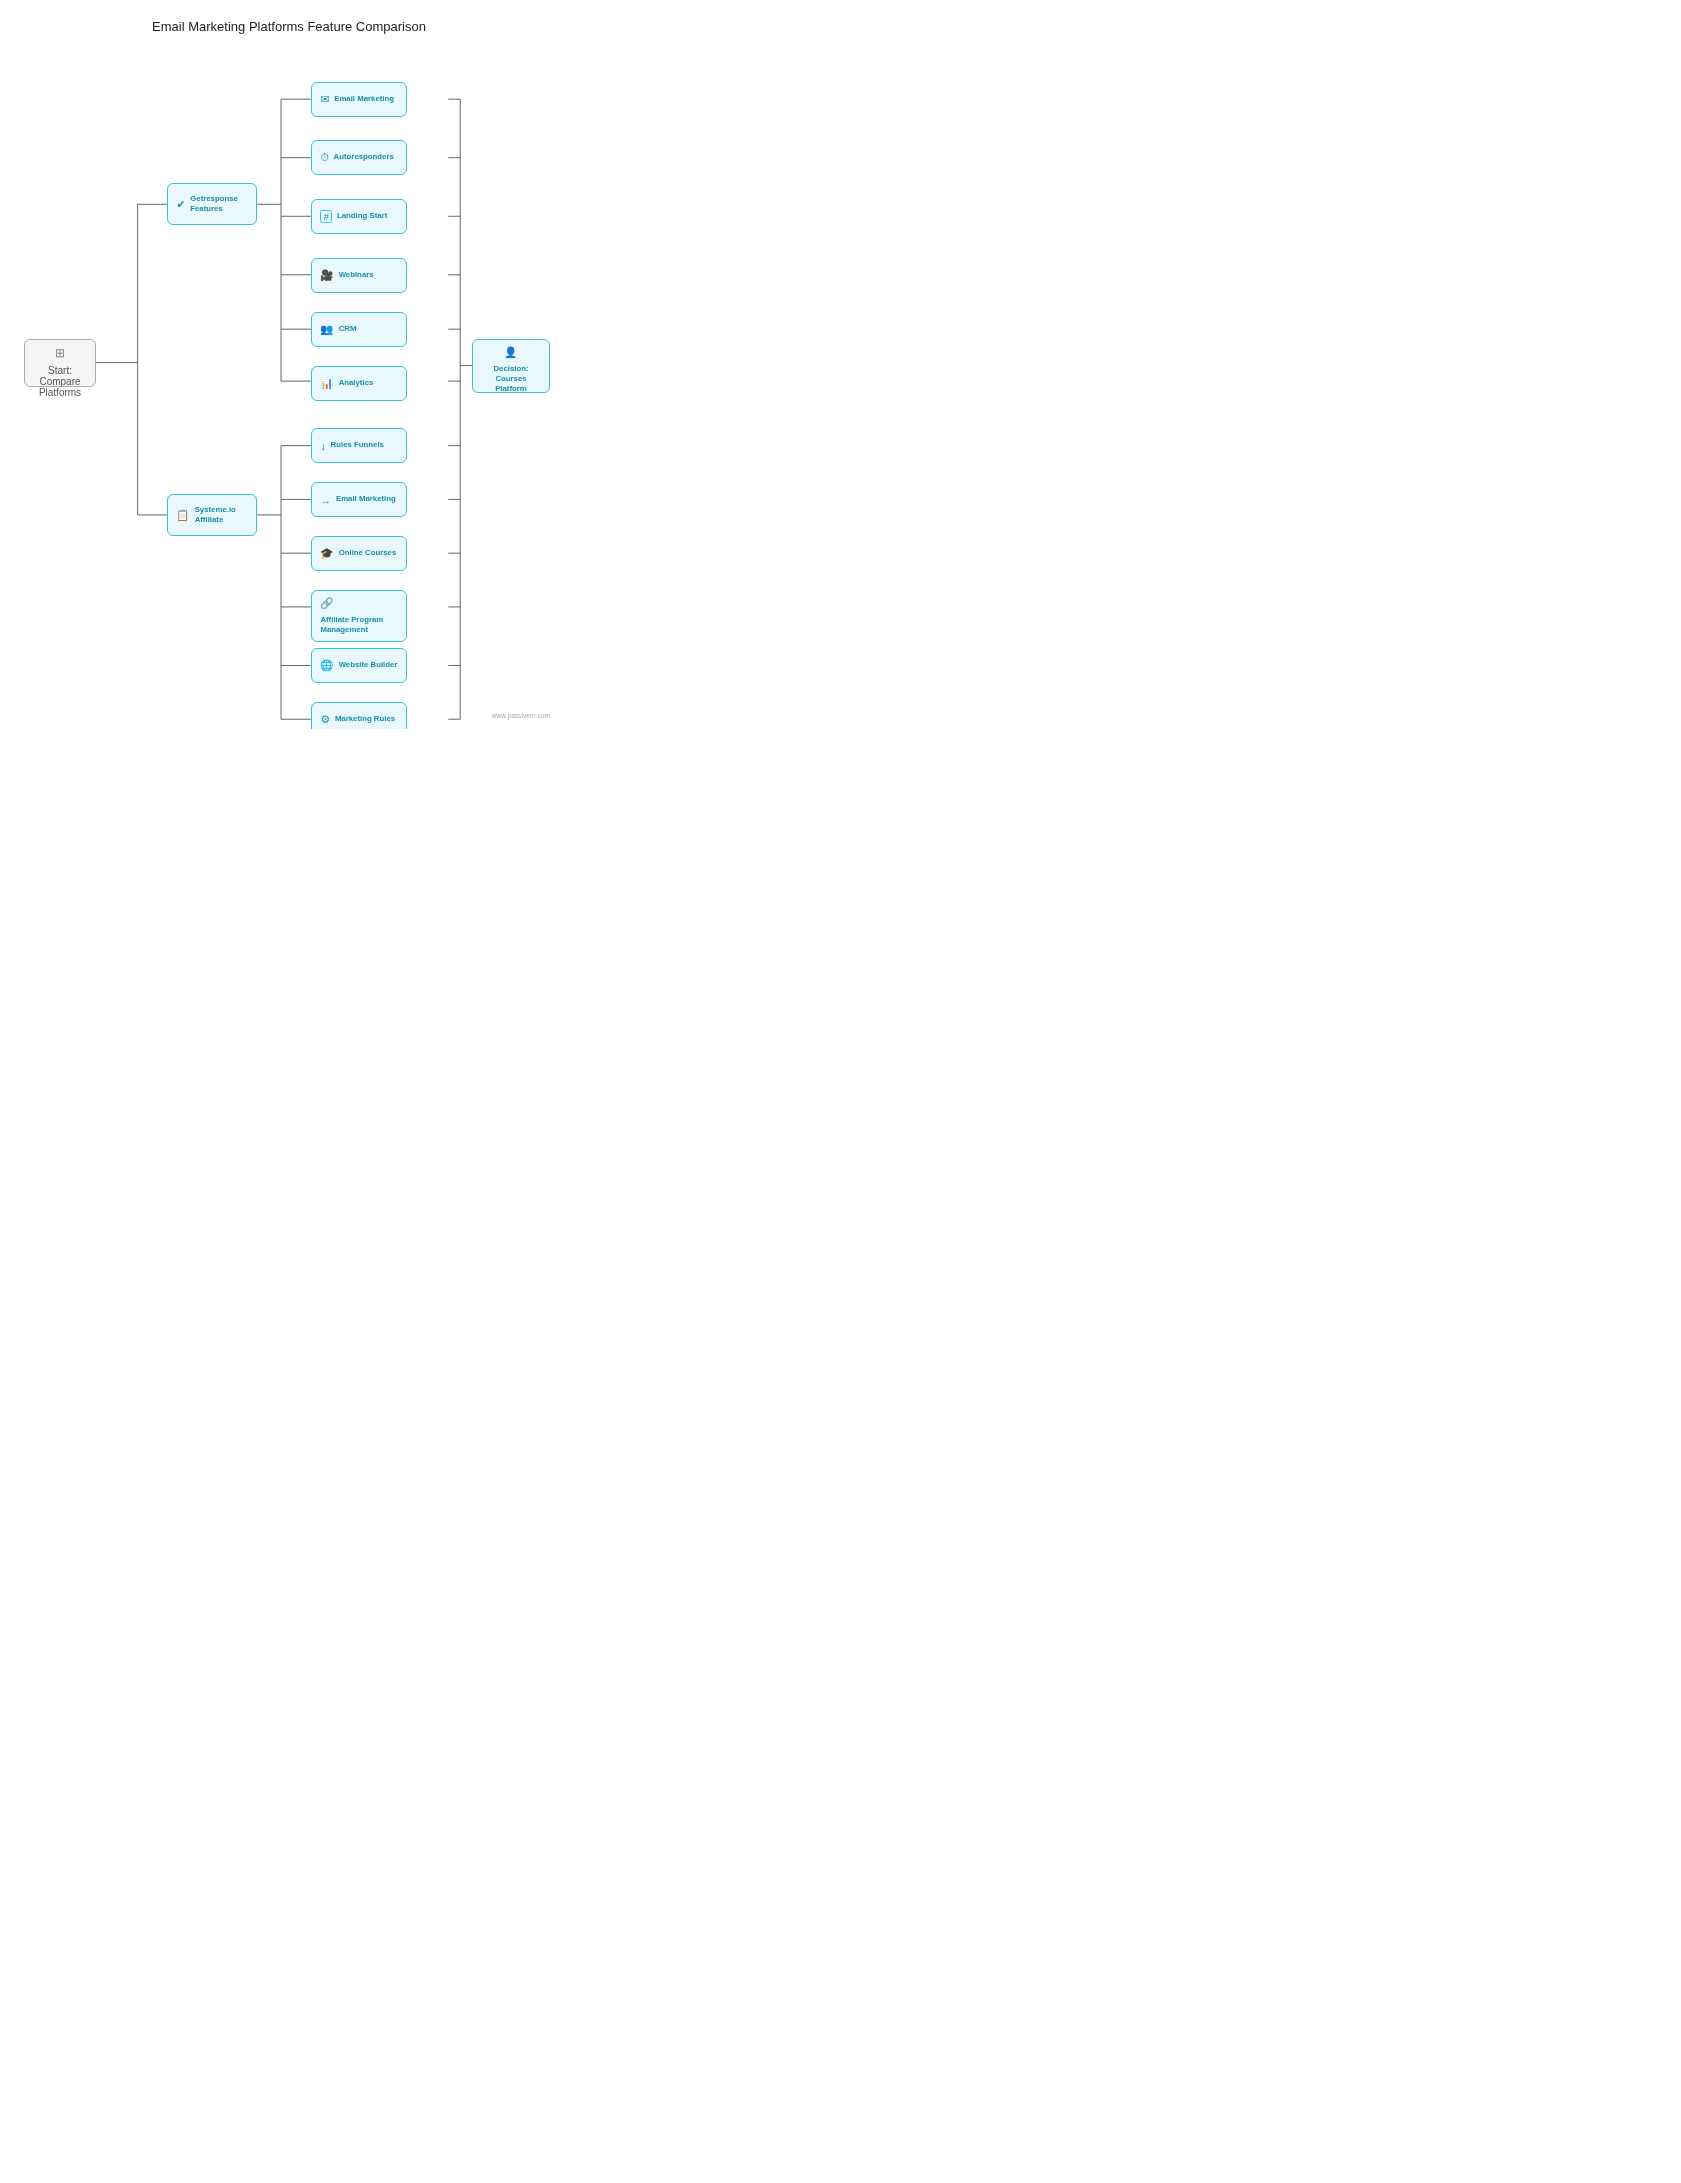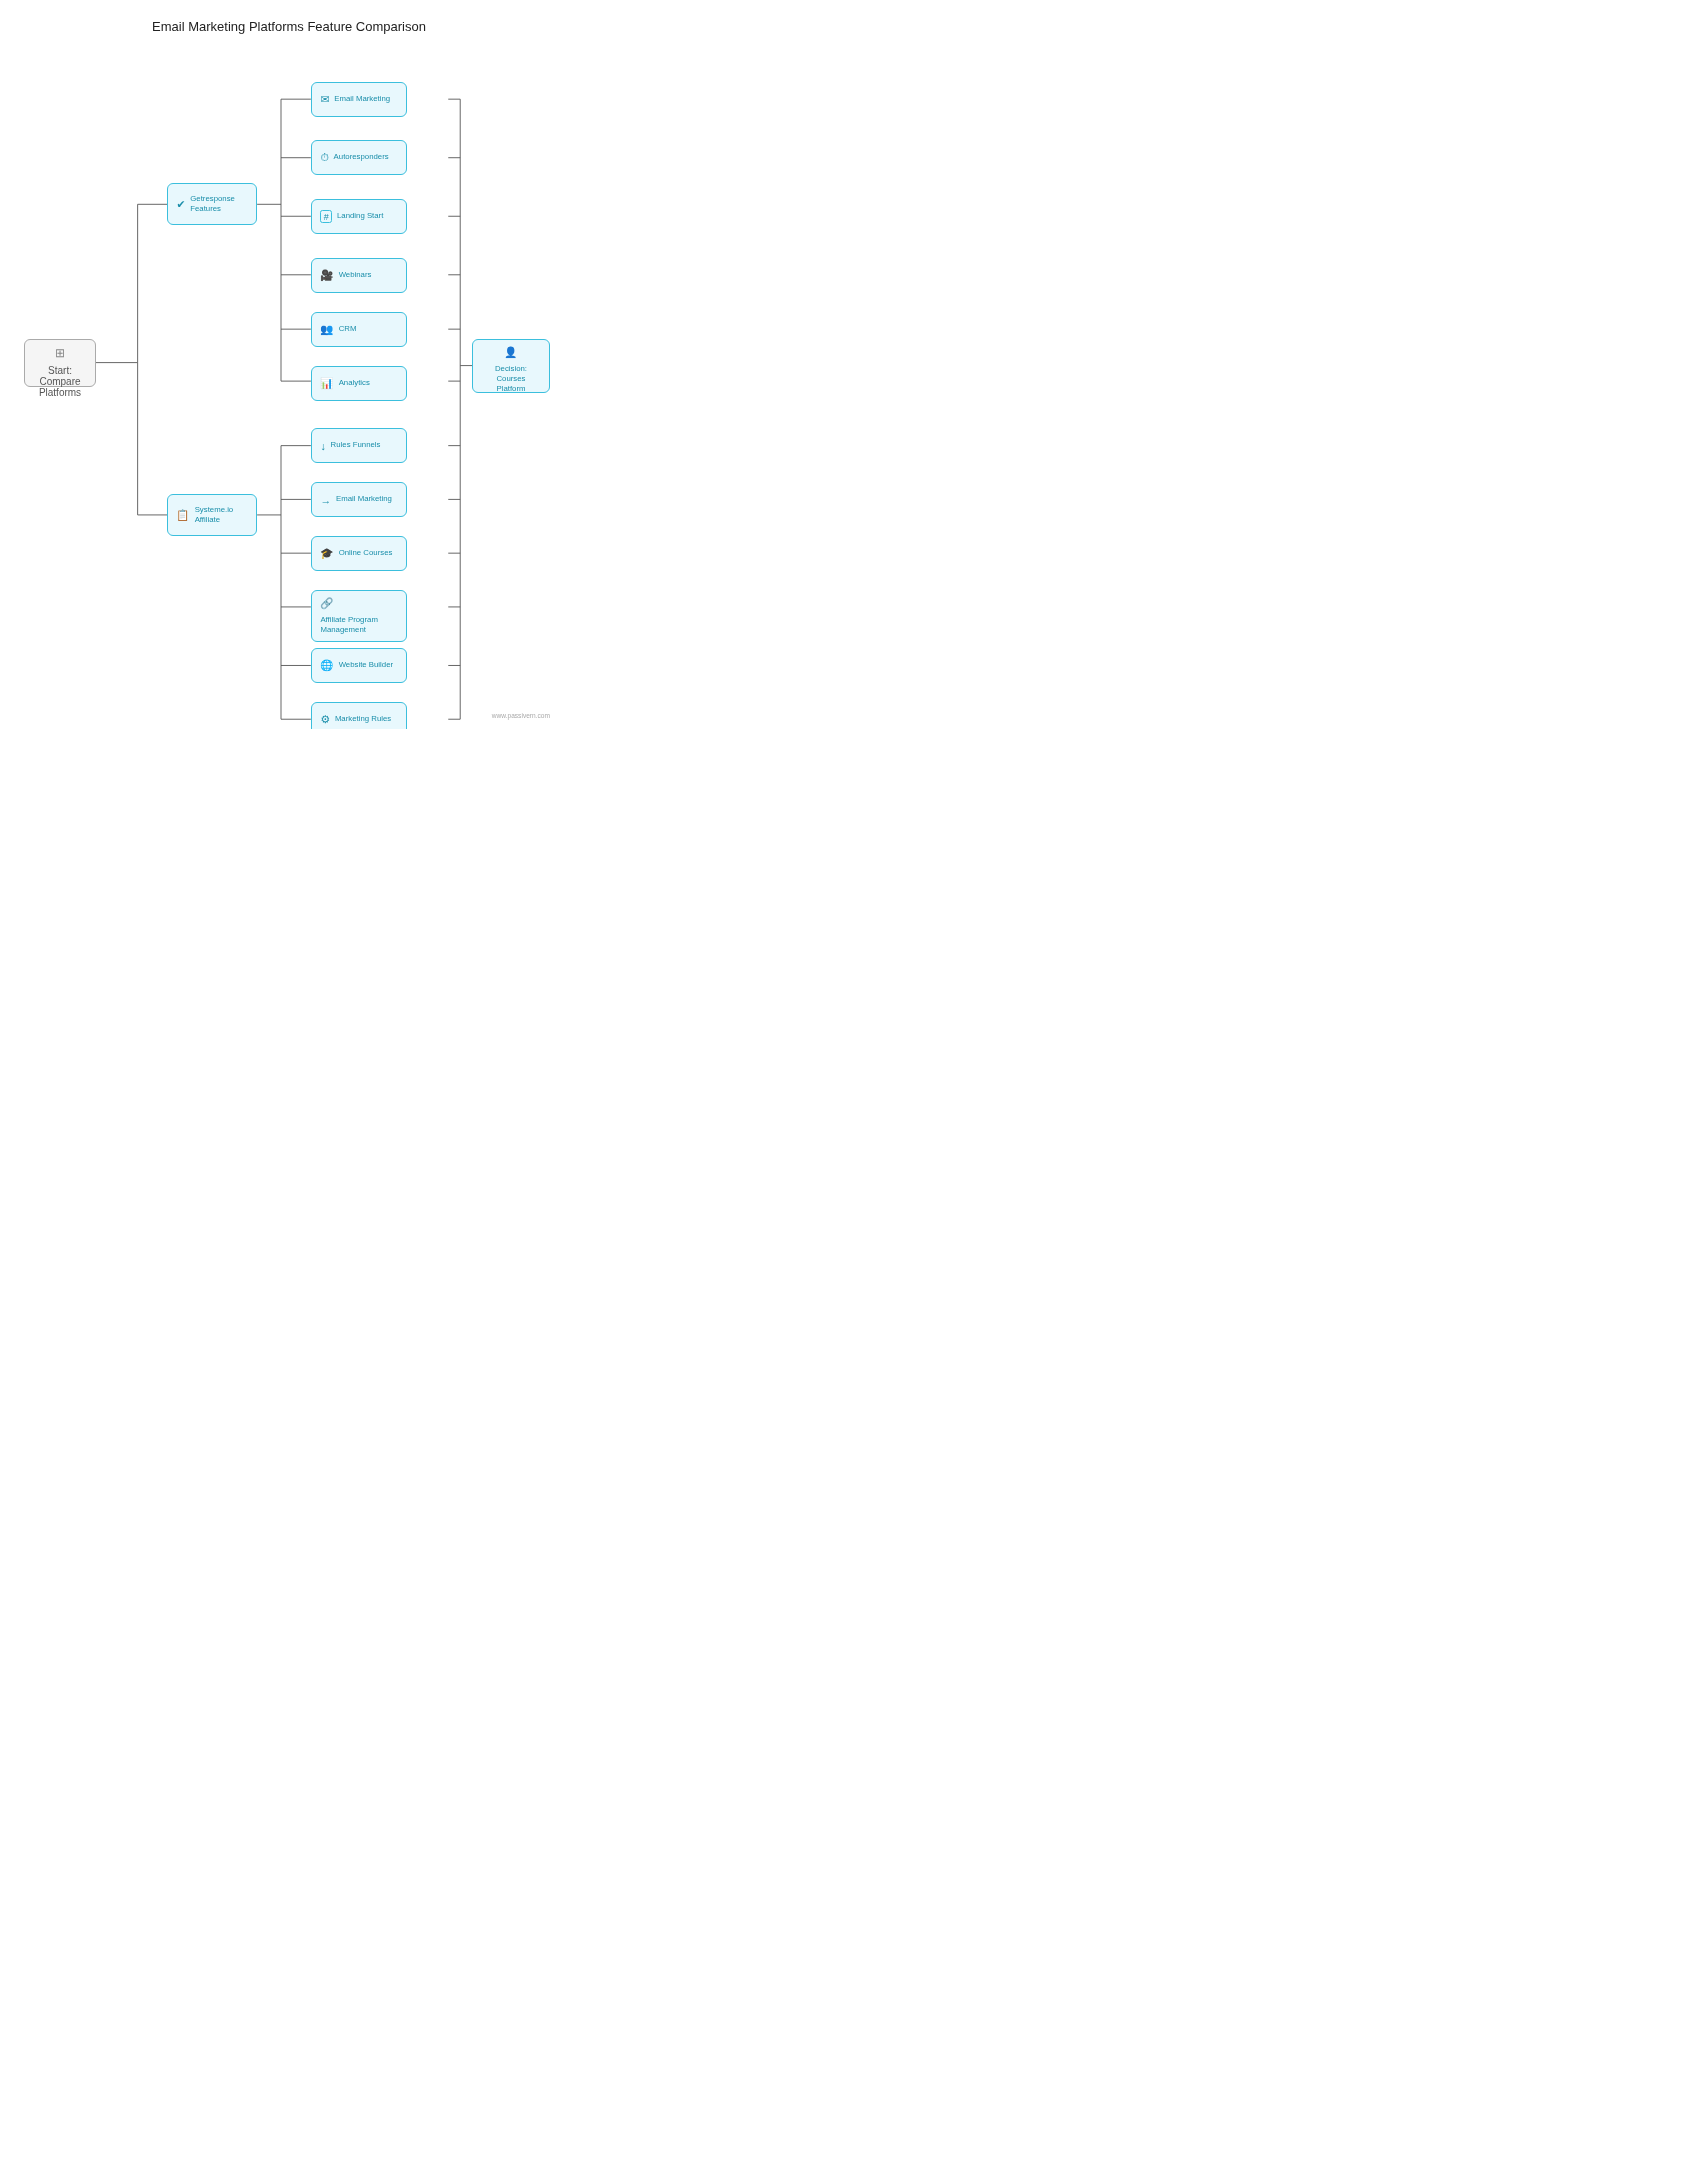--- a/index.html
+++ b/index.html
@@ -72,20 +72,21 @@
       height: 54px;
       flex-direction: column;
       text-align: center;
     }
     .node-icon {
       font-size: 10.8px;
       flex-shrink: 0;
     }
     .node-label {
       line-height: 1.3;
+      font-weight: bold;
     }
     
     #getresponse { left: 167px; top: 137px; }
     #systemeio   { left: 167px; top: 448px; }
     #decision    { left: 472px; top: 293px; }
 
     
     #f-email-mkt    { left: 311px; top: 36px; }
     #f-autorespond  { left: 311px; top: 94px; }
     #f-landing      { left: 311px; top: 153px; }

